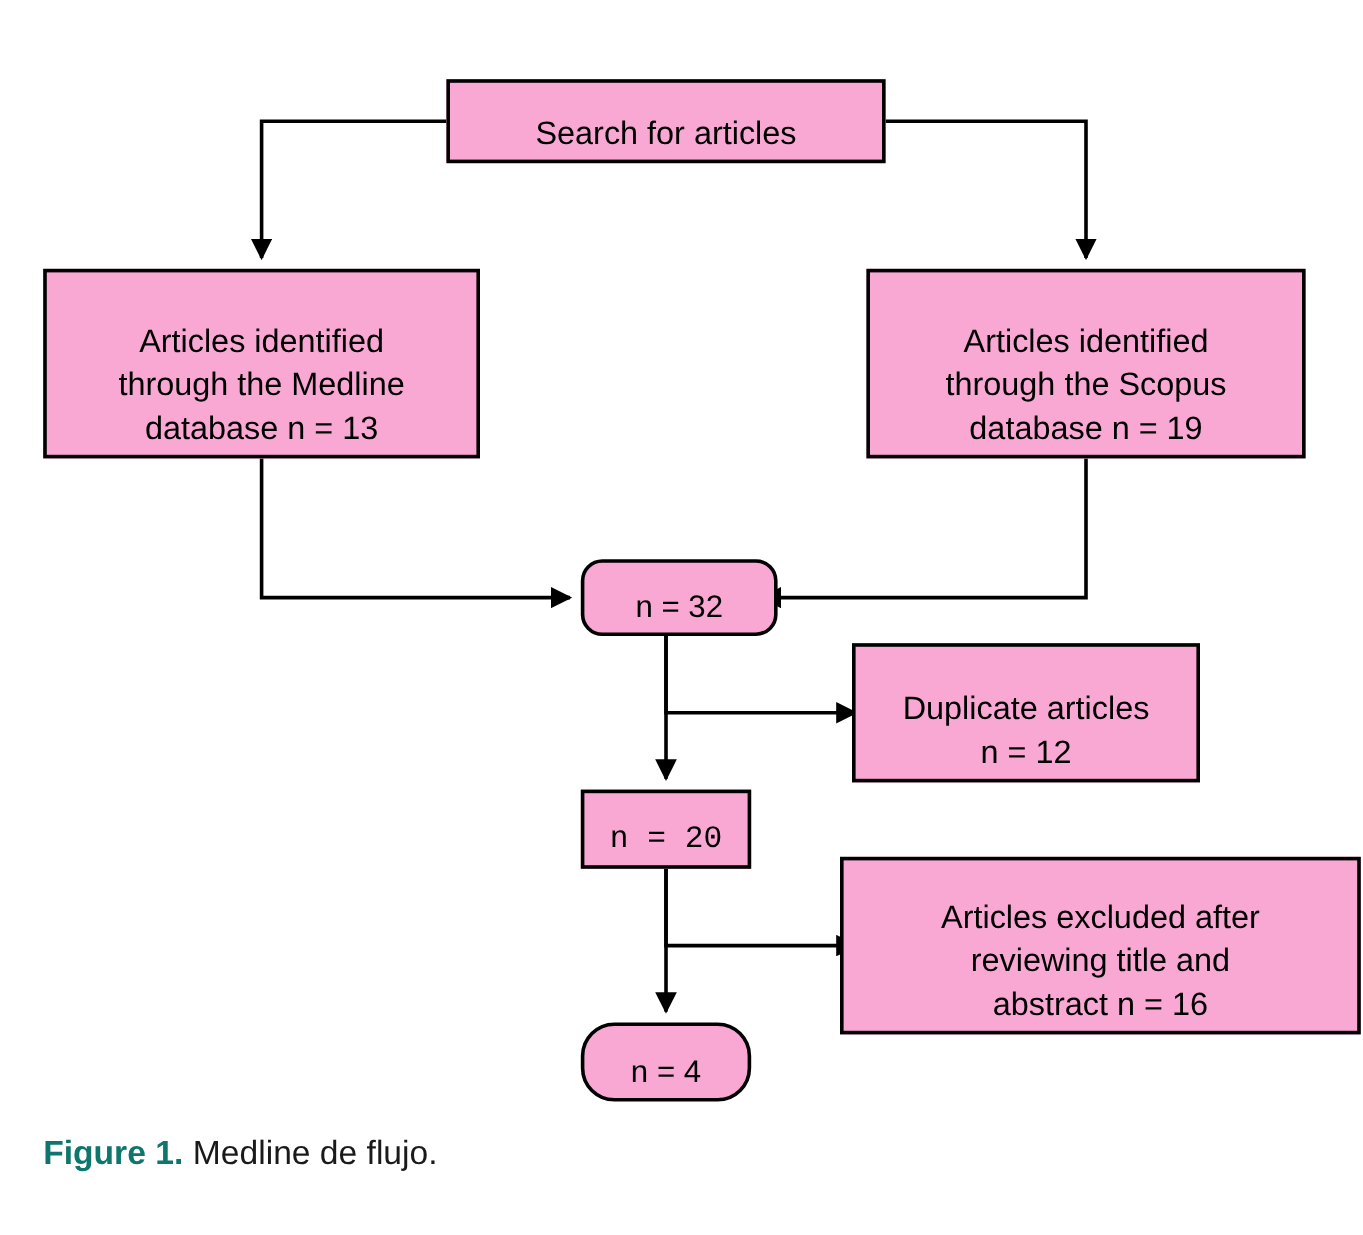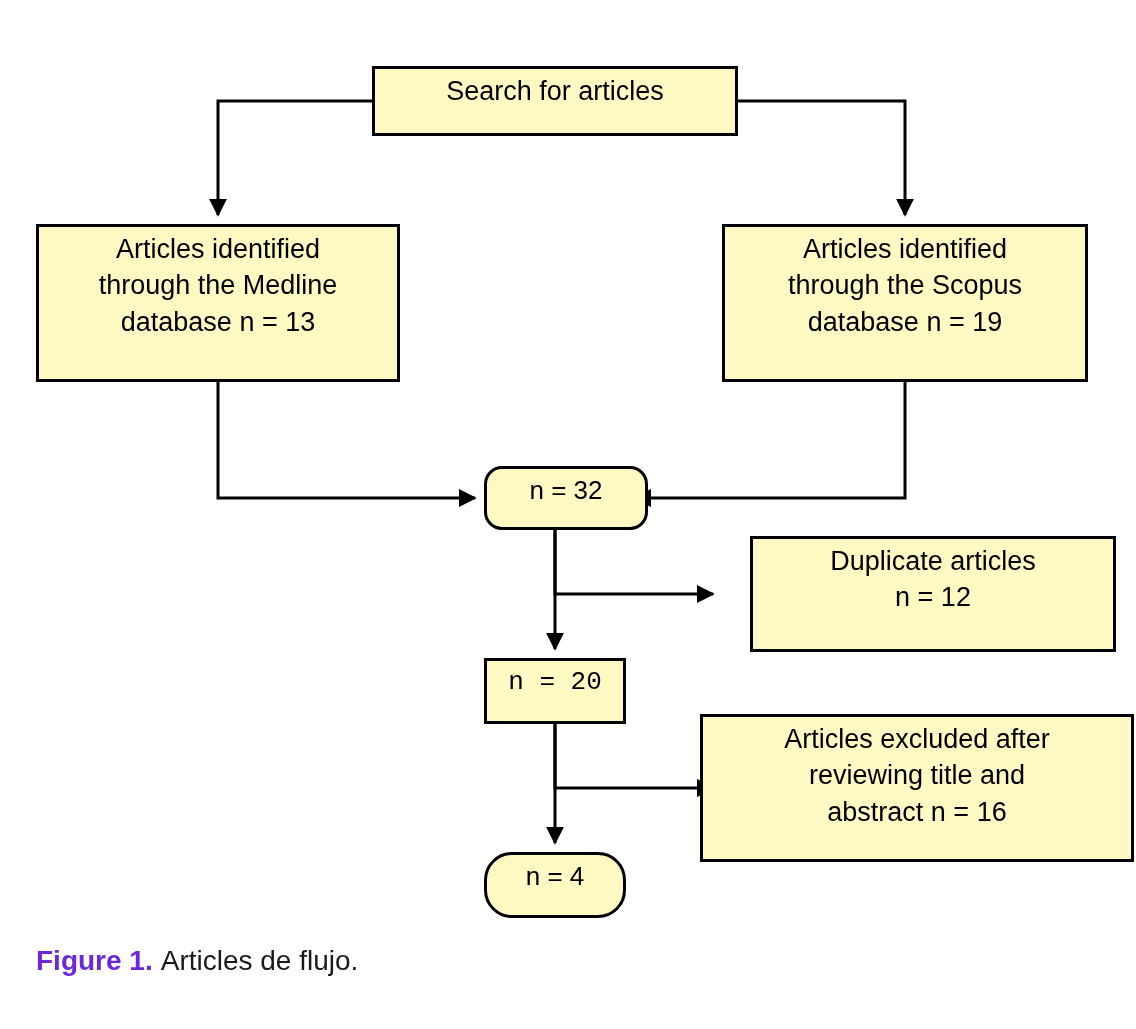--- a/index.html
+++ b/index.html
@@ -22,56 +22,56 @@
     position: absolute;
     left: 0;
     top: 0;
     width: 1136px;
     height: 1029px;
   }
   .node {
     position: absolute;
     box-sizing: border-box;
     border: 3px solid #000000;
-    background: #fef9c3;
+    background: #f9a8d4;
     display: flex;
-    align-items: flex-start;
+    align-items: flex-end;
     justify-content: center;
     text-align: center;
     font-size: 27px;
     line-height: 1.35;
     color: #000000;
     padding: 4px 8px;
   }
   .node.small {
     font-size: 26px;
   }
   .node-text {
     display: block;
     white-space: pre-line;
   }
   
   #node-search     { left: 372px; top: 66px;  width: 366px; height: 70px; }
   #node-medline    { left: 36px;  top: 224px; width: 364px; height: 158px; }
   #node-scopus     { left: 722px; top: 224px; width: 366px; height: 158px; }
   #node-n32        { left: 484px; top: 466px; width: 164px; height: 64px; border-radius: 18px; }
-  #node-duplicates { left: 750px; top: 536px; width: 366px; height: 116px; }
+  #node-duplicates { left: 710px; top: 536px; width: 290px; height: 116px; }
   #node-n20        { left: 484px; top: 658px; width: 142px; height: 66px; font-family: Liberation Mono, monospace; }
   #node-excluded   { left: 700px; top: 714px; width: 434px; height: 148px; }
   #node-n4         { left: 484px; top: 852px; width: 142px; height: 66px; border-radius: 28px; }
 
   #caption {
     position: absolute;
     left: 36px;
     top: 945px;
     font-size: 28px;
     color: #1a1a1a;
   }
   #caption .caption-label {
-    color: #6d28d9;
+    color: #0f766e;
     font-weight: bold;
     margin-right: 8px;
   }
 </style>
 </head>
 <body>
 
 <div id="page">
 
   <svg id="flow-svg" viewBox="0 0 1136 1029">
@@ -133,16 +133,16 @@
     <span class="node-text">Articles excluded after
 reviewing title and
 abstract n = 16</span>
   </div>
 
   <div class="node small" id="node-n4">
     <span class="node-text">n = 4</span>
   </div>
 
   <div id="caption">
-    <span class="caption-label">Figure 1.</span><span>Articles de flujo.</span>
+    <span class="caption-label">Figure 1.</span><span>Medline de flujo.</span>
   </div>
 
 </div>
 
 </body></html>

